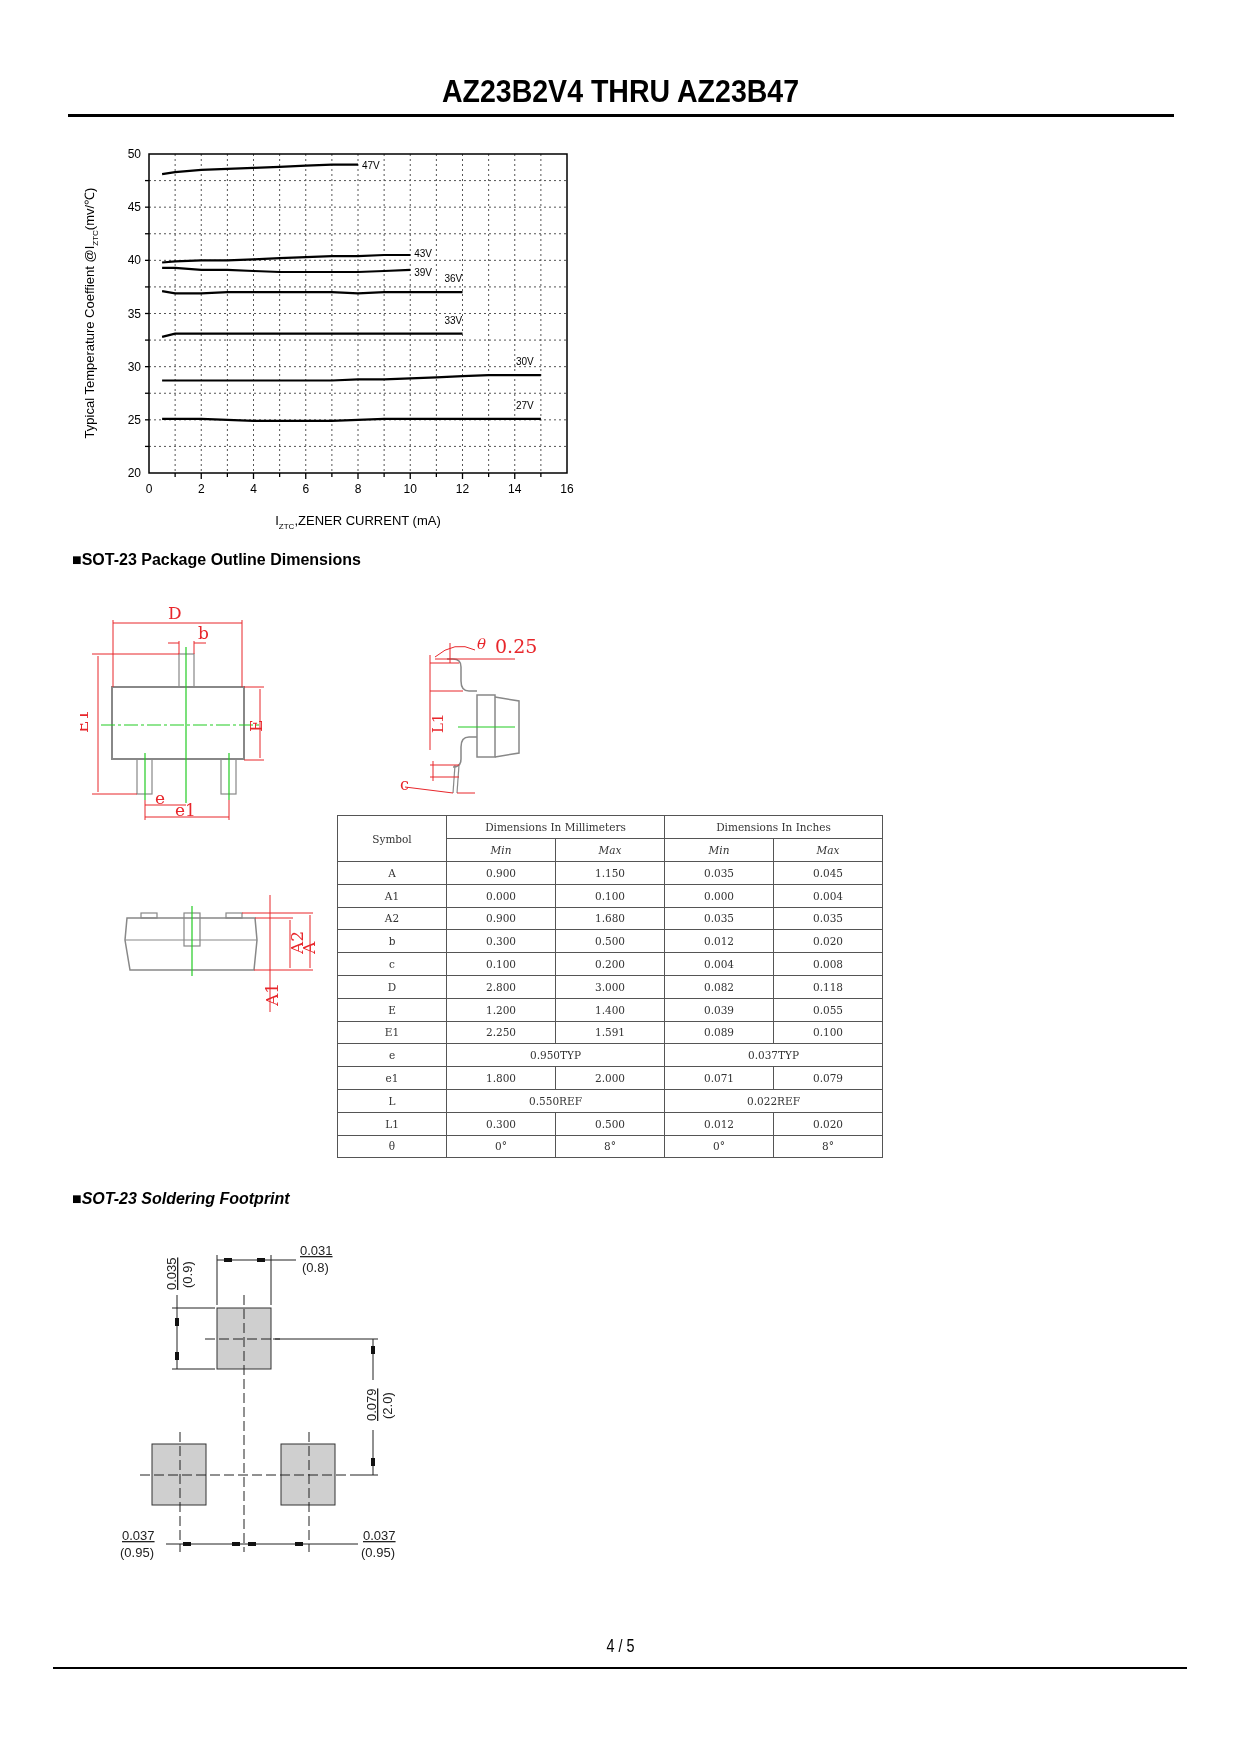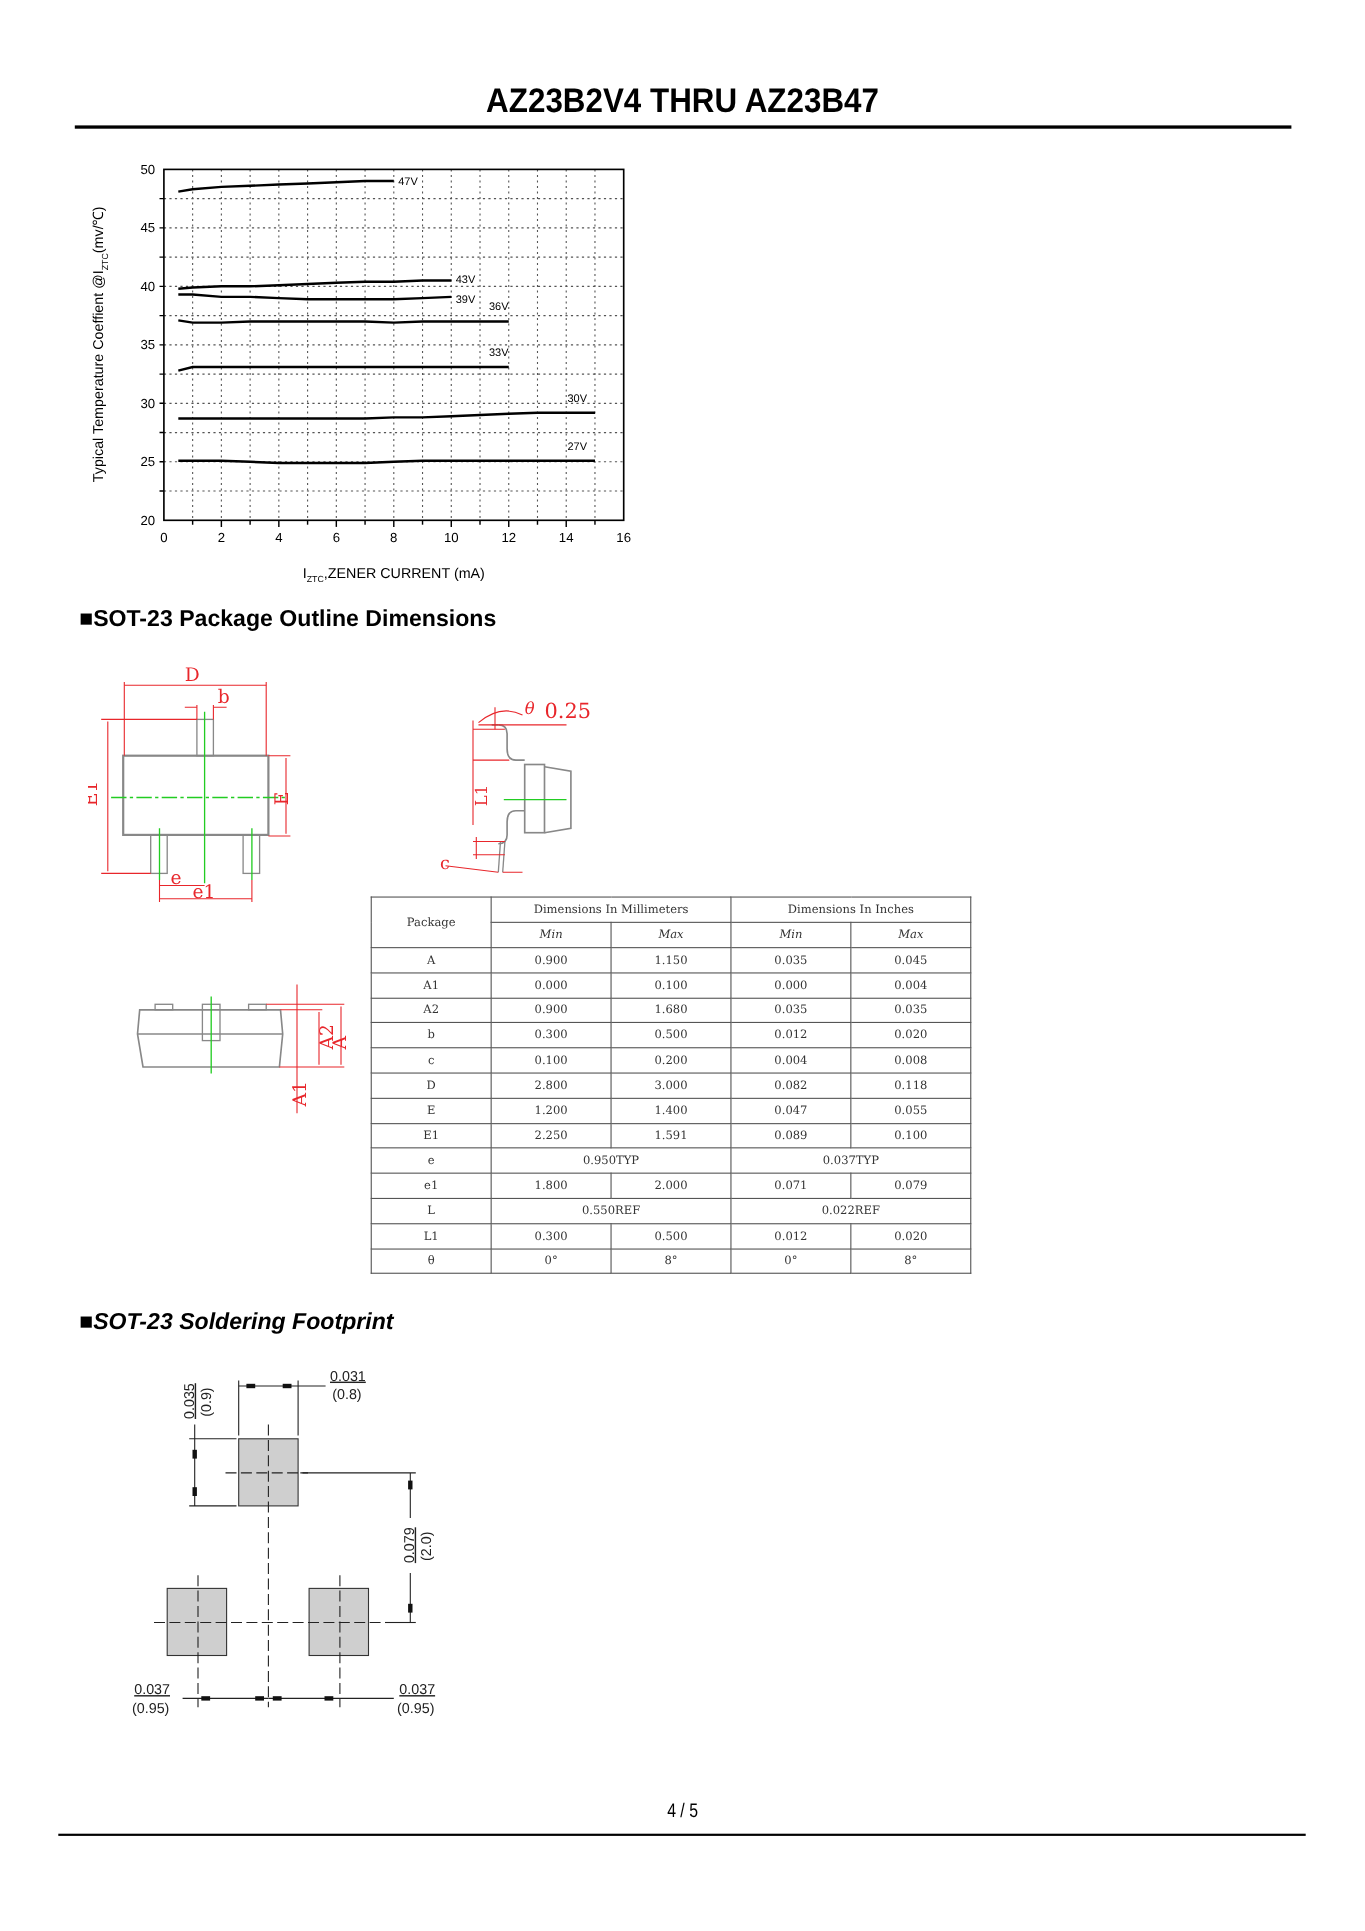--- a/index.html
+++ b/index.html
@@ -1,21 +1,21 @@
 <!DOCTYPE html>
 <html><head>
 <meta charset="utf-8">
 <style>
   html, body { margin:0; padding:0; background:#ffffff; }
   body { width:1241px; height:1755px; position:relative; overflow:hidden; font-family:"Liberation Sans", sans-serif; color:#000; }
   .abs { position:absolute; }
   #title { left:0; width:1241px; top:74px; text-align:center; font-weight:bold; font-size:31px; letter-spacing:0px; transform:scaleX(0.92); }
   #header-rule { left:68px; width:1106px; top:114px; height:3px; background:#000; }
   #chart { left:68px; top:140px; width:520px; height:400px; }
-  .h2 { font-weight:bold; font-size:21px; }
+  .h2 { font-weight:bold; font-size:16px; }
   #h-outline { left:72px; top:551px; }
   #h-footprint { left:72px; top:1190px;font-style:italic; }
   #pkg-top { left:80px; top:595px; width:220px; height:240px; }
   #pkg-side { left:395px; top:615px; width:230px; height:200px; }
   #pkg-front { left:115px; top:880px; width:220px; height:140px; }
   #dim-table { left:337px; top:815px; border-collapse:collapse; font-family:"DejaVu Serif", serif; font-size:10.5px; color:#333; }
   #dim-table td, #dim-table th { border:1.5px solid #555; text-align:center; font-weight:normal; padding:0; }
   #dim-table th { height:22px; }
   #dim-table td { height:21.8px; }
   #dim-table .c0 { width:108px; }
@@ -207,21 +207,21 @@
   <line class="red" x1="175" y1="40" x2="175" y2="88"></line>
     <line class="red" x1="195" y1="35" x2="195" y2="88"></line>
   <text class="redt" x="170" y="76" font-size="17" transform="rotate(-90 178 66)">A2</text>
   <text class="redt" x="186" y="72" font-size="17" transform="rotate(-90 194 66)">A</text>
   <text class="redt" x="145" y="128" font-size="17" transform="rotate(-90 153 118)">A1</text>
 </svg>
 
 <table id="dim-table" class="abs">
   <thead>
     <tr>
-      <th class="c0" rowspan="2">Package</th>
+      <th class="c0" rowspan="2">Symbol</th>
       <th colspan="2">Dimensions In Millimeters</th>
       <th colspan="2">Dimensions In Inches</th>
     </tr>
     <tr>
       <th class="cn">Min</th>
       <th class="cn">Max</th>
       <th class="cn">Min</th>
       <th class="cn">Max</th>
     </tr>
   </thead>
@@ -265,21 +265,21 @@
         <td>D</td>
         <td>2.800</td>
         <td>3.000</td>
         <td>0.082</td>
         <td>0.118</td>
       </tr>
       <tr>
         <td>E</td>
         <td>1.200</td>
         <td>1.400</td>
-        <td>0.047</td>
+        <td>0.039</td>
         <td>0.055</td>
       </tr>
       <tr>
         <td>E1</td>
         <td>2.250</td>
         <td>1.591</td>
         <td>0.089</td>
         <td>0.100</td>
       </tr>
       <tr>

